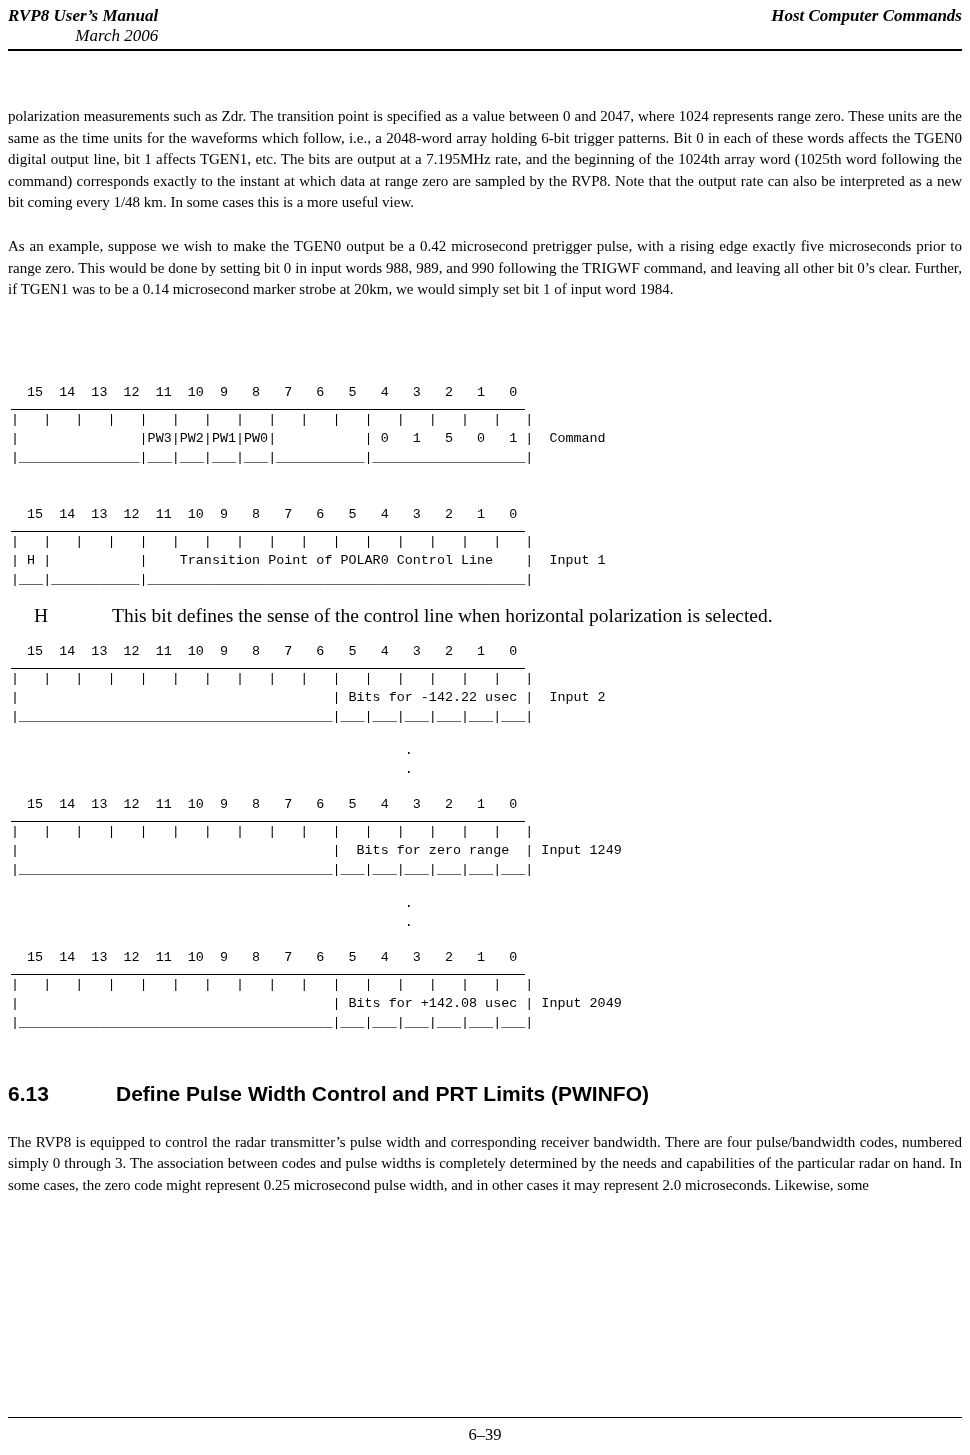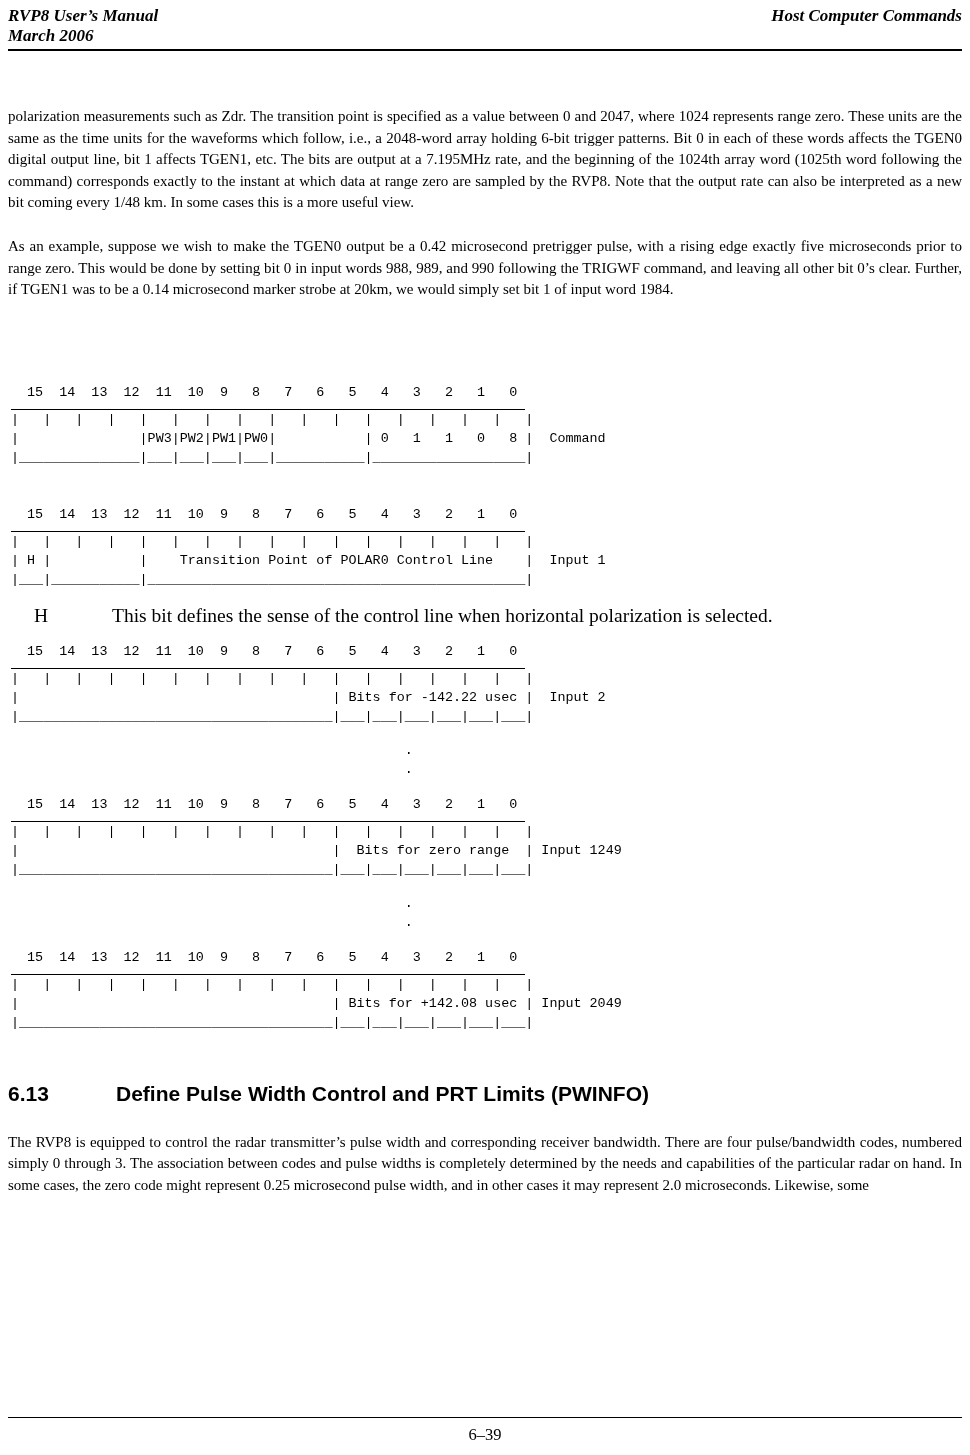--- a/index.html
+++ b/index.html
@@ -11,21 +11,21 @@
     font-family: "Liberation Serif", serif;
   }
   .page { padding: 6px 8px 0 8px; }
 
   
   .running-header {
     display: flex; justify-content: space-between; align-items: flex-start;
     font-style: italic; font-size: 17px; line-height: 1.18;
   }
   .rh-title { font-weight: 700; font-family: Liberation Serif, serif; }
-  .rh-date  { font-weight: 700; }
+  .rh-date  { font-weight: 400; text-align: right; }
   .rh-right { font-weight: 700; }
   .header-rule { border: 0; border-top: 2px solid #000; margin-top: 3px; }
 
   .main { margin-top: 55px; }
 
   .body-text {
     font-size: 15px; line-height: 21.6px;
     text-align: justify; margin: 2px 0 22px 0;
   }
 
@@ -83,21 +83,21 @@
   <hr class="header-rule">
 
   <main class="main">
 
     <p class="body-text">polarization measurements such as Zdr.  The transition point is specified as a value between 0 and 2047, where 1024 represents range zero.  These units are the same as the time units for the waveforms which follow, i.e., a 2048-word array holding 6-bit trigger patterns.  Bit 0 in each of these words affects the TGEN0 digital output line, bit 1 affects TGEN1, etc.  The bits are output at a 7.195MHz rate, and the beginning of the 1024th array word (1025th word following the command) corresponds exactly to the instant at which data at range zero are sampled by the RVP8.  Note that the output rate can also be interpreted as a new bit coming every 1/48 km.  In some cases this is a more useful view.</p>
 
     <p class="body-text">As an example, suppose we wish to make the TGEN0 output be a 0.42 microsecond pretrigger pulse, with a rising edge exactly five microseconds prior to range zero.  This would be done by setting bit 0 in input words 988, 989, and 990 following the TRIGWF command, and leaving all other bit 0’s clear.  Further, if TGEN1 was to be a 0.14 microsecond marker strobe at 20km, we would simply set bit 1 of input word 1984.</p>
 
     <pre class="diagram mt-lg"><span class="bit-numbers">  15  14  13  12  11  10  9   8   7   6   5   4   3   2   1   0 </span>
 <span>|   |   |   |   |   |   |   |   |   |   |   |   |   |   |   |   |</span>
-<span>|               |PW3|PW2|PW1|PW0|           | 0   1   1   0   8 |</span><span>  Command</span>
+<span>|               |PW3|PW2|PW1|PW0|           | 0   1   5   0   1 |</span><span>  Command</span>
 <span>|_______________|___|___|___|___|___________|___________________|</span></pre>
 
     <pre class="diagram mt-md"><span class="bit-numbers">  15  14  13  12  11  10  9   8   7   6   5   4   3   2   1   0 </span>
 <span>|   |   |   |   |   |   |   |   |   |   |   |   |   |   |   |   |</span>
 <span>| H |           |    Transition Point of POLAR0 Control Line    |</span><span>  Input 1</span>
 <span>|___|___________|_______________________________________________|</span></pre>
 
     <div class="hang-def">
       <span class="term">H</span>
       <span class="def-text">This bit defines the sense of the control line when horizontal polarization is selected.</span>

